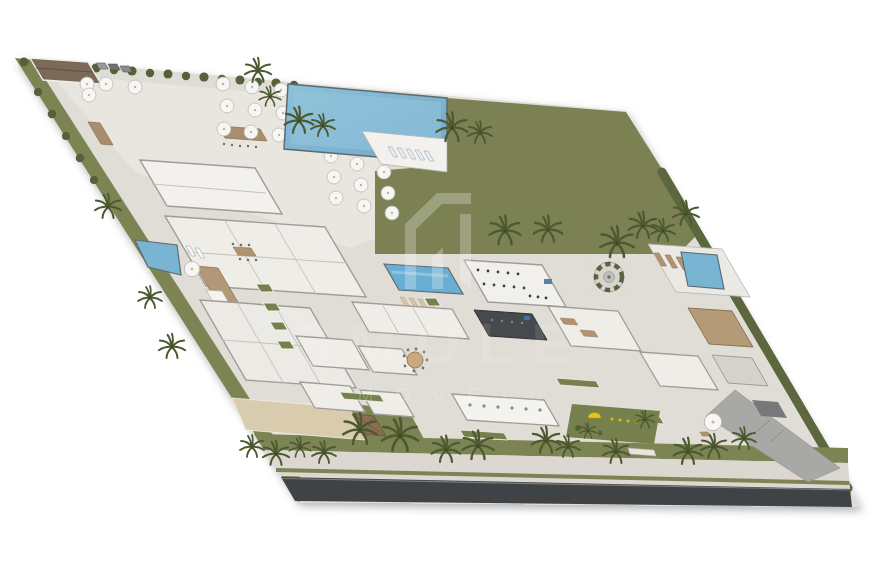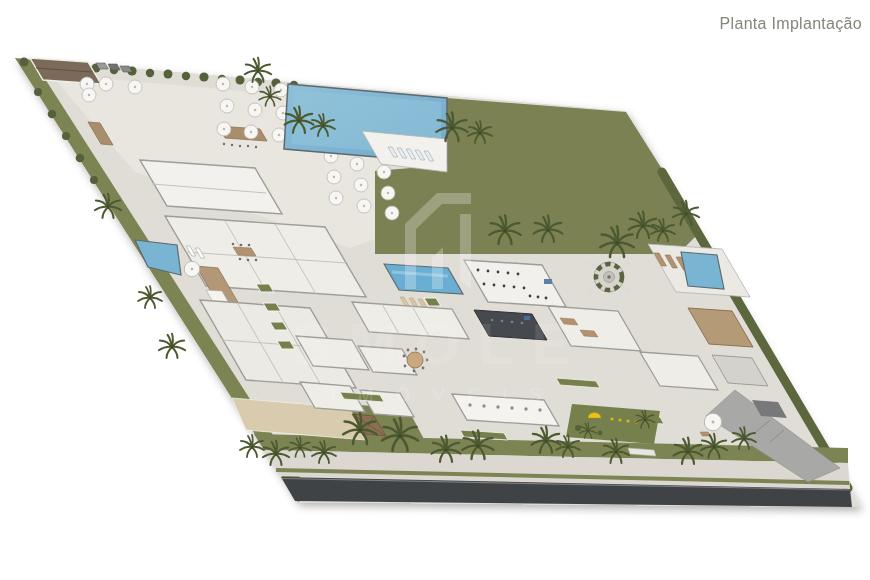--- a/index.html
+++ b/index.html
@@ -428,15 +428,14 @@
     <g fill="#ffffff" opacity="0.26">
       <path d="M471,193 L437,193 L405,224 L405,289 L416,289 L416,229 L442,204 L471,204 Z"></path>
       <path d="M460,214 L471,214 L471,289 L460,280 Z"></path>
       <path d="M432,258 L443,247 L443,289 L432,289 Z"></path>
     </g>
     <text x="440" y="364" text-anchor="middle" font-size="58" letter-spacing="18" fill="#ffffff" opacity="0.10" class="wm-word">SMOLE</text>
     <text x="447" y="401" text-anchor="middle" font-size="19" letter-spacing="22" fill="#ffffff" opacity="0.17">IMÓVEIS</text>
   </g>
 </svg>
 
-<div class="page-title">Planta Implantação</div>
 
 </div>
 
 </body></html>

